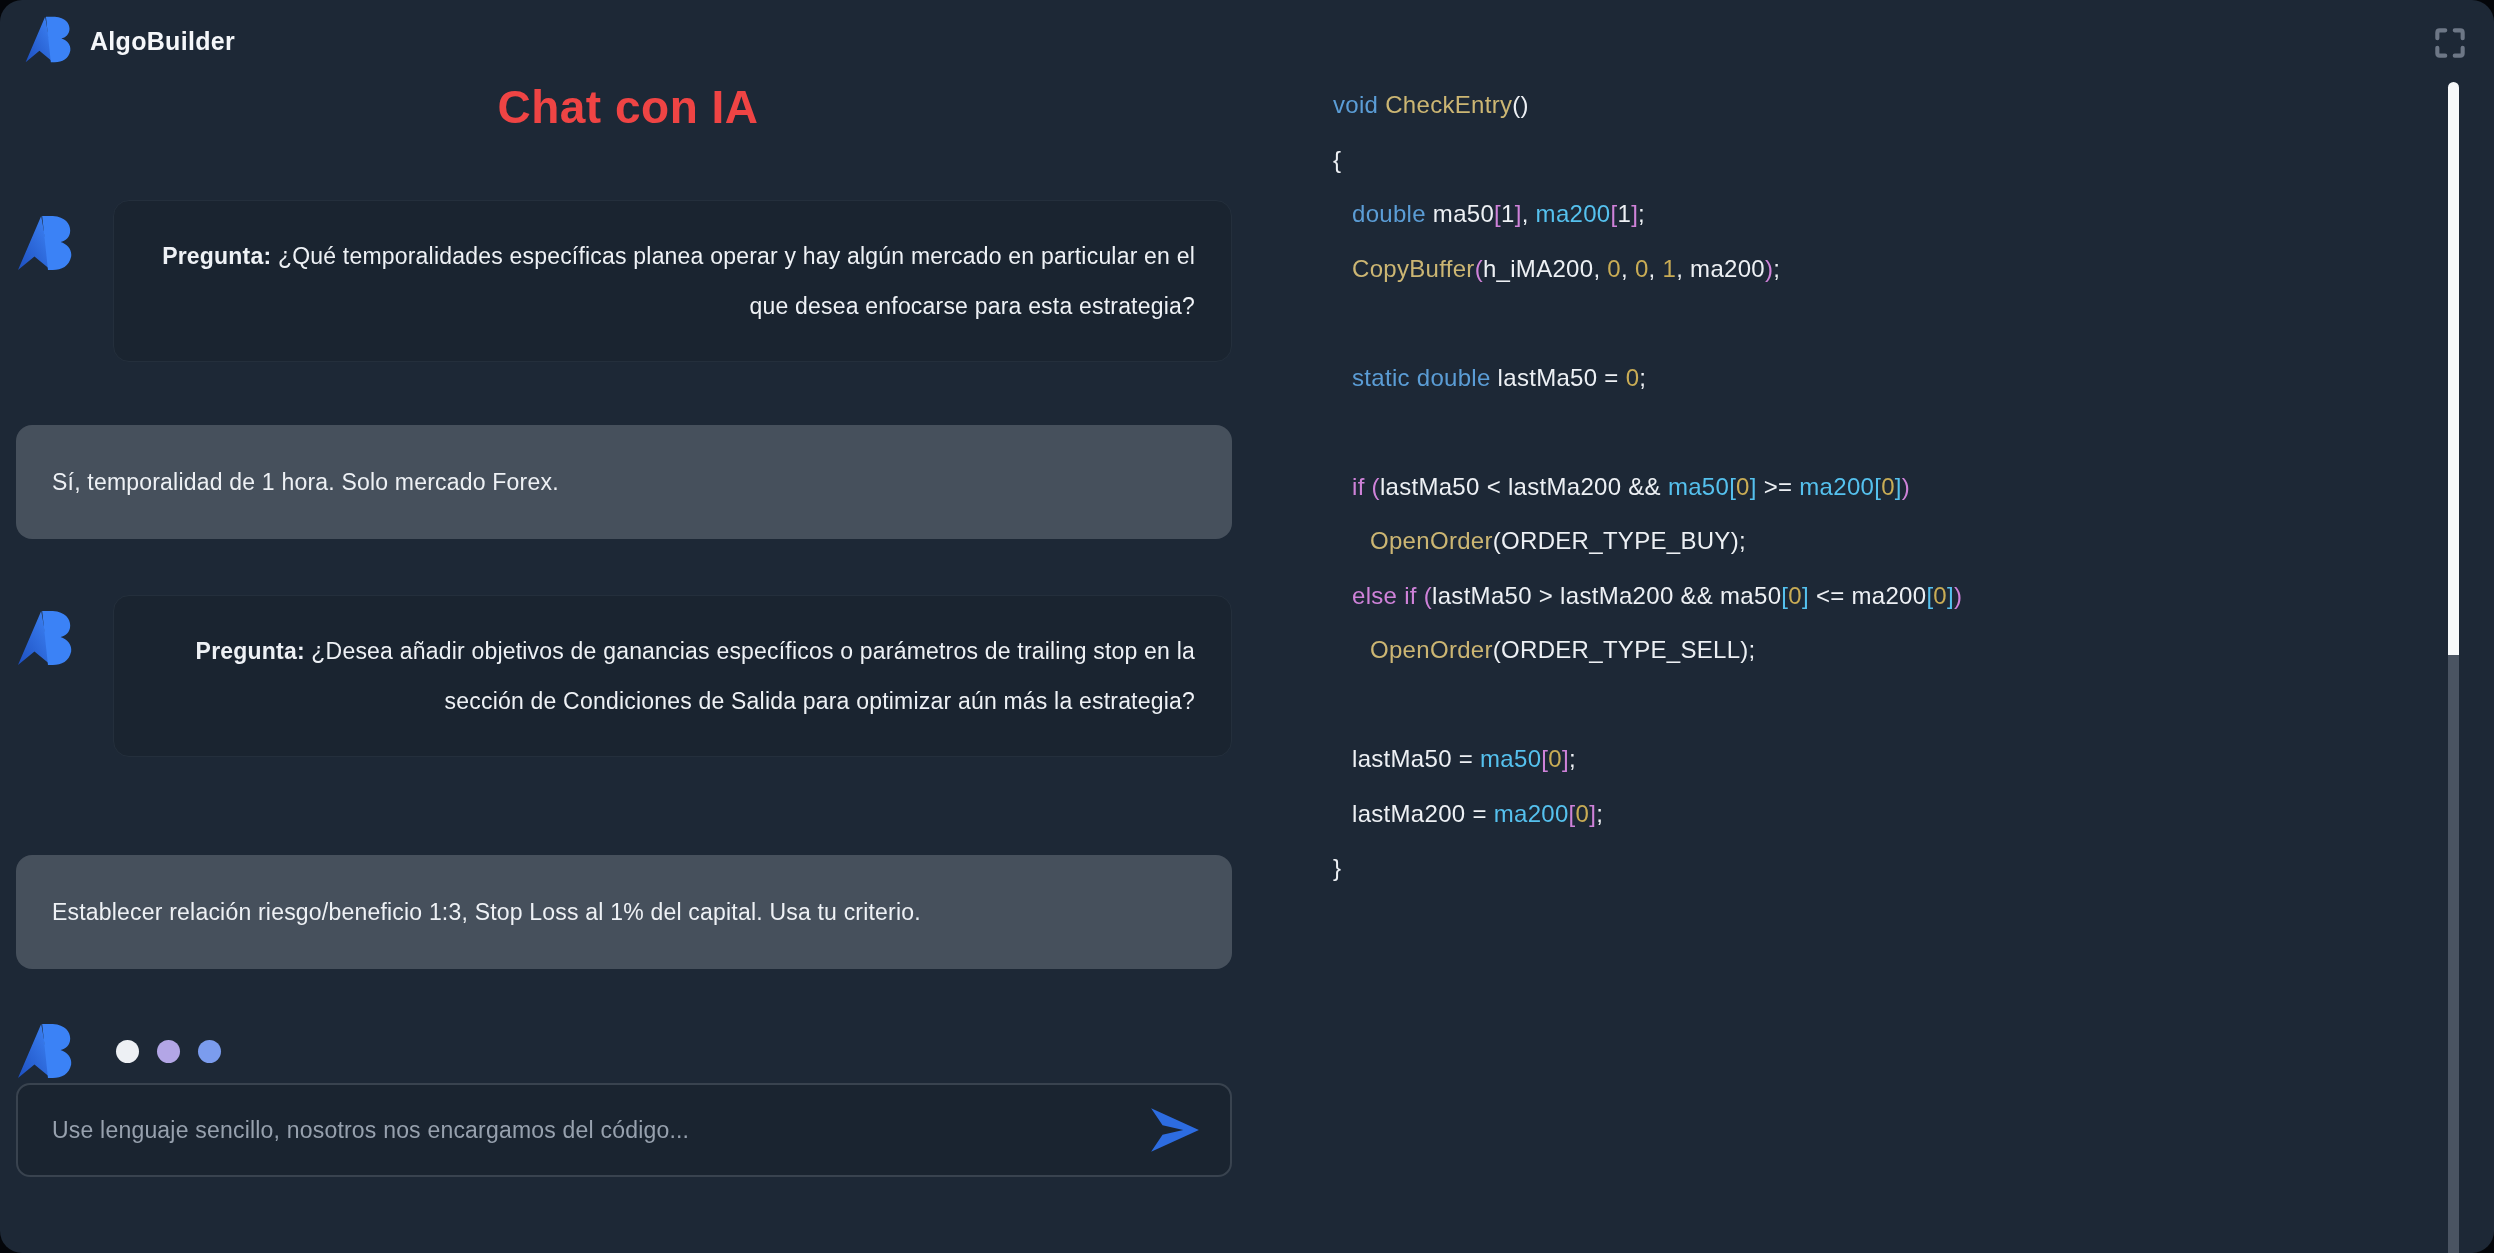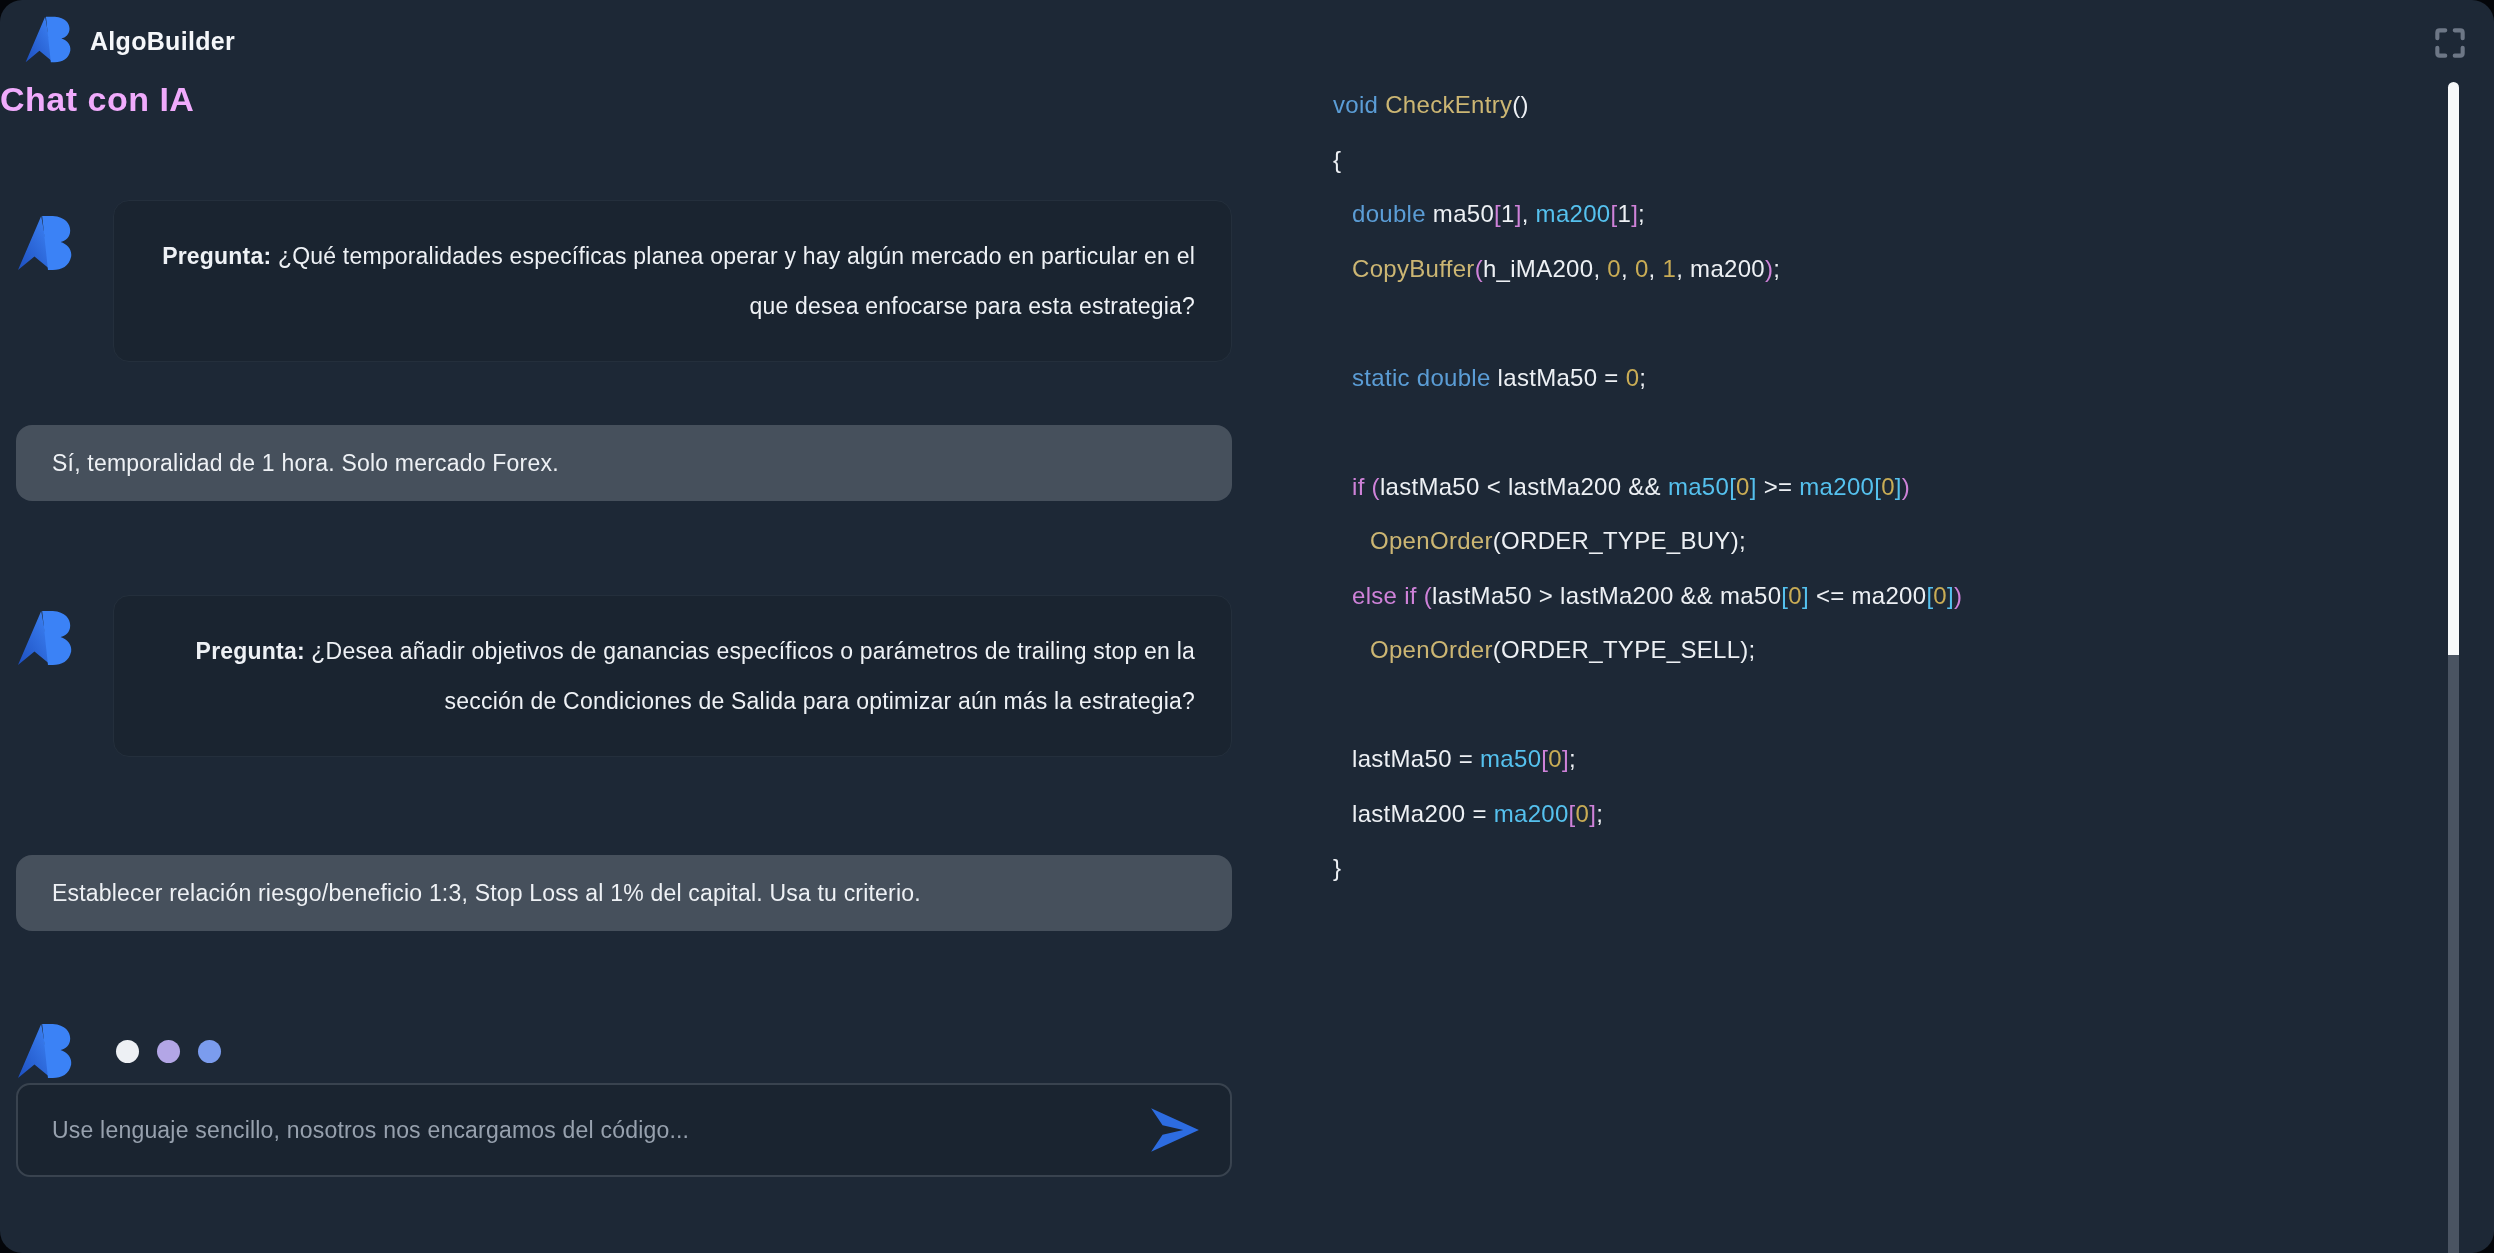--- a/index.html
+++ b/index.html
@@ -6,27 +6,27 @@
   .app{
     position:relative;width:2494px;height:1253px;background:#1d2836;
     border-radius:22px;overflow:hidden;
     font-family:"Liberation Sans", sans-serif;color:#eef1f5;
   }
   
   .logo{position:absolute;left:24px;top:15px;width:52px;height:50px;}
   .app-name{position:absolute;left:90px;top:27px;font-size:25px;font-weight:700;color:#f5f7fa;letter-spacing:.3px;text-align:center;}
   .fullscreen-btn{position:absolute;right:24px;top:24px;width:40px;height:40px;background:none;border:none;padding:0;cursor:pointer;}
   
-  .chat-title{position:absolute;top:80px;left:0;width:1256px;text-align:left;font-size:34px;font-weight:700;color:#f0abfc;letter-spacing:.5px;}
+  .chat-title{position:absolute;top:80px;left:0;width:1256px;text-align:center;font-size:46px;font-weight:700;color:#ef4444;letter-spacing:.5px;}
   .msg-row{position:absolute;left:16px;width:1216px;display:flex;align-items:flex-start;}
   .avatar{flex:0 0 62px;width:62px;height:58px;margin-top:14px;}
   .avatar svg{width:62px;height:58px;}
   .bubble{border-radius:16px;font-size:23px;line-height:50px;letter-spacing:.2px;color:#eef1f5;box-sizing:border-box;}
   .ai-bubble{flex:1;margin-left:35px;background:#1a2430;border:1px solid #242f3c;padding:30px 36px;text-align:right;}
-  .user-bubble{width:100%;background:#46505c;padding:13px 36px;}
+  .user-bubble{width:100%;background:#46505c;padding:32px 36px;}
   .bubble b{font-weight:700;}
   
   .typing-row{position:absolute;left:16px;top:1022px;display:flex;align-items:center;}
   .typing-dots{display:flex;align-items:center;margin-left:38px;gap:18px;}
   .dot{width:23px;height:23px;border-radius:50%;display:inline-block;}
   
   .input-wrap{position:absolute;left:16px;top:1083px;width:1216px;height:94px;background:#1a2430;border:2px solid #39434f;border-radius:14px;display:flex;align-items:center;box-sizing:border-box;}
   .chat-input{flex:1;height:100%;background:transparent;border:none;outline:none;color:#eef1f5;font-size:23px;padding:0 0 0 34px;font-family:inherit;letter-spacing:.2px;}
   .chat-input::placeholder{color:#97a1ae;}
   .send-btn{background:none;border:none;padding:0 28px 0 12px;cursor:pointer;display:flex;align-items:center;}

